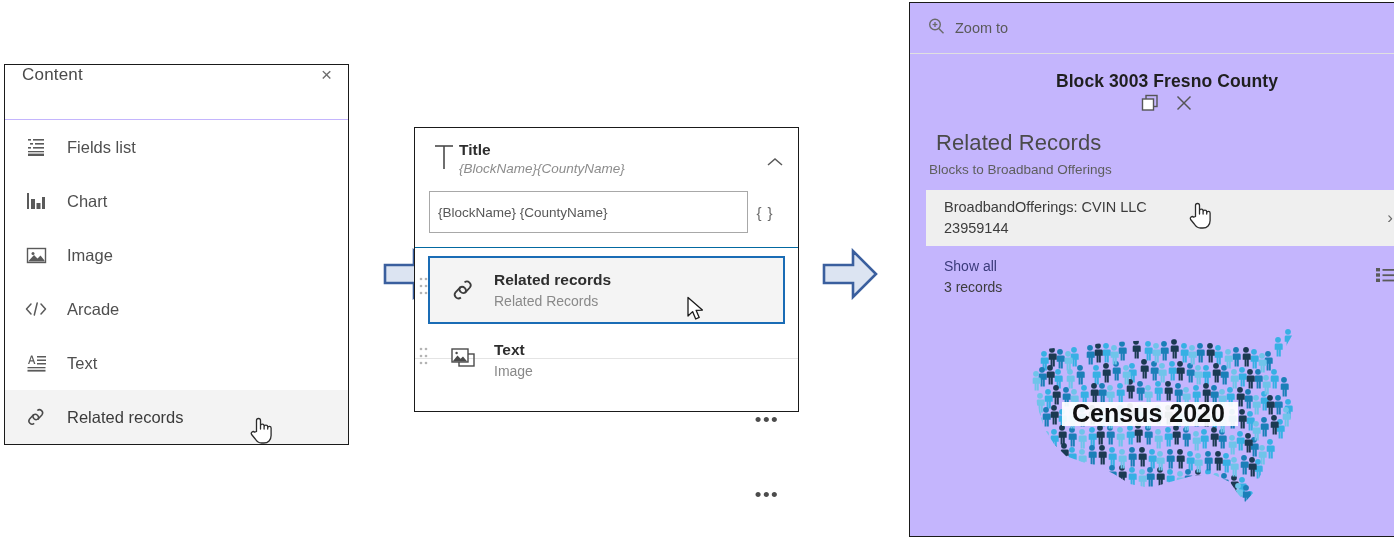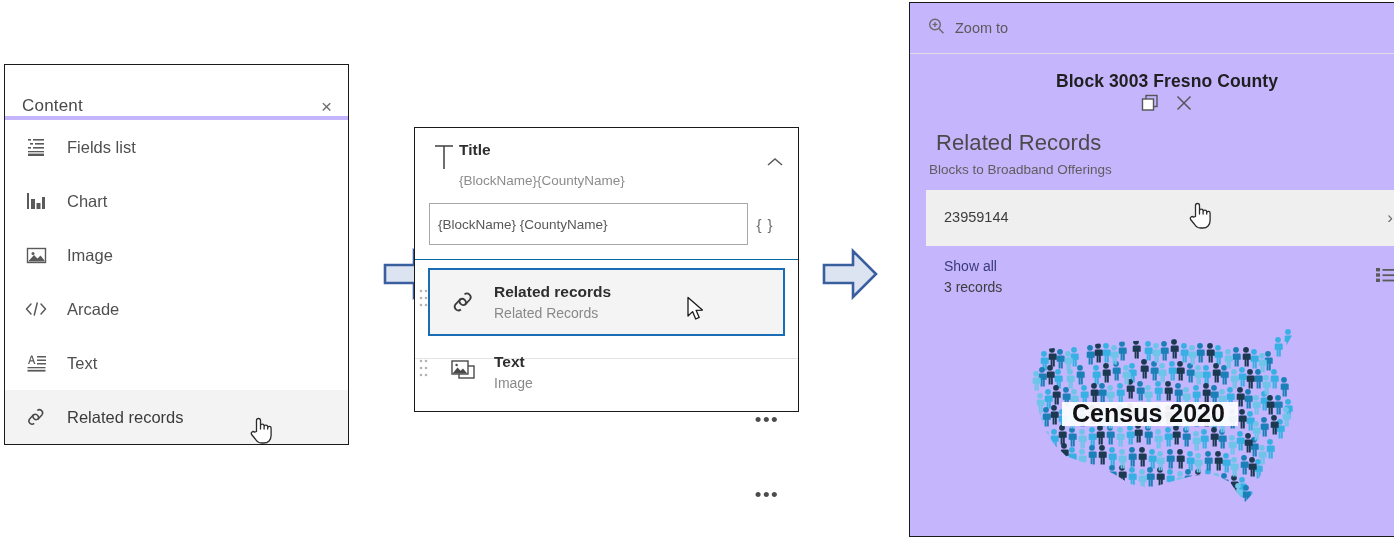--- a/index.html
+++ b/index.html
@@ -22,23 +22,23 @@
     left: 4px;
     top: 64px;
     width: 345px;
     height: 381px;
     background: #ffffff;
     border: 1px solid #1a1a1a;
     box-sizing: border-box;
   }
   #content-header {
     height: 55px;
-    border-bottom: 4px solid #c4b5fd;
-    display: flex;
-    align-items: flex-end;
+    border-bottom: 1px solid #c4b5fd;
+    display: flex;
+    align-items: flex-start;
     padding: 0 16px 0 17px;
     box-sizing: border-box;
   }
   #content-title {
     font-size: 17px;
     color: #4a4a4a;
     font-weight: 400;
     letter-spacing: .2px;
     flex: 1;
   }
@@ -103,22 +103,23 @@
   }
   .title-main {
     font-size: 15.5px;
     font-weight: 700;
     color: #2e2e2e;
     line-height: 1.25;
   }
   .title-sub {
     font-size: 13.5px;
     color: #8c8c8c;
-    margin-top: 14px;
+    margin-top: 2px;
     line-height: 1.25;
+    font-style: italic;
   }
   .chev-up {
     position: absolute;
     right: 14px; top: 26px;
     cursor: pointer;
   }
   #title-input-row {
     display: flex;
     align-items: center;
     margin-top: 13px;
@@ -526,20 +527,21 @@
         </svg>
       </span>
     </div>
   </div>
 
   <div id="rr-heading">Related Records</div>
   <div id="rr-sub">Blocks to Broadband Offerings</div>
 
   <div id="rr-item">
     <span class="rrtxt">
+      <div class="rr-l1">BroadbandOfferings: CVIN LLC</div>
       <div class="rr-l2">23959144</div>
     </span>
     <span class="rr-chev">›</span>
   </div>
 
   <div id="show-all-row">
     <span class="satxt">
       <div class="sa-l1">Show all</div>
       <div class="sa-l2">3 records</div>
     </span>

